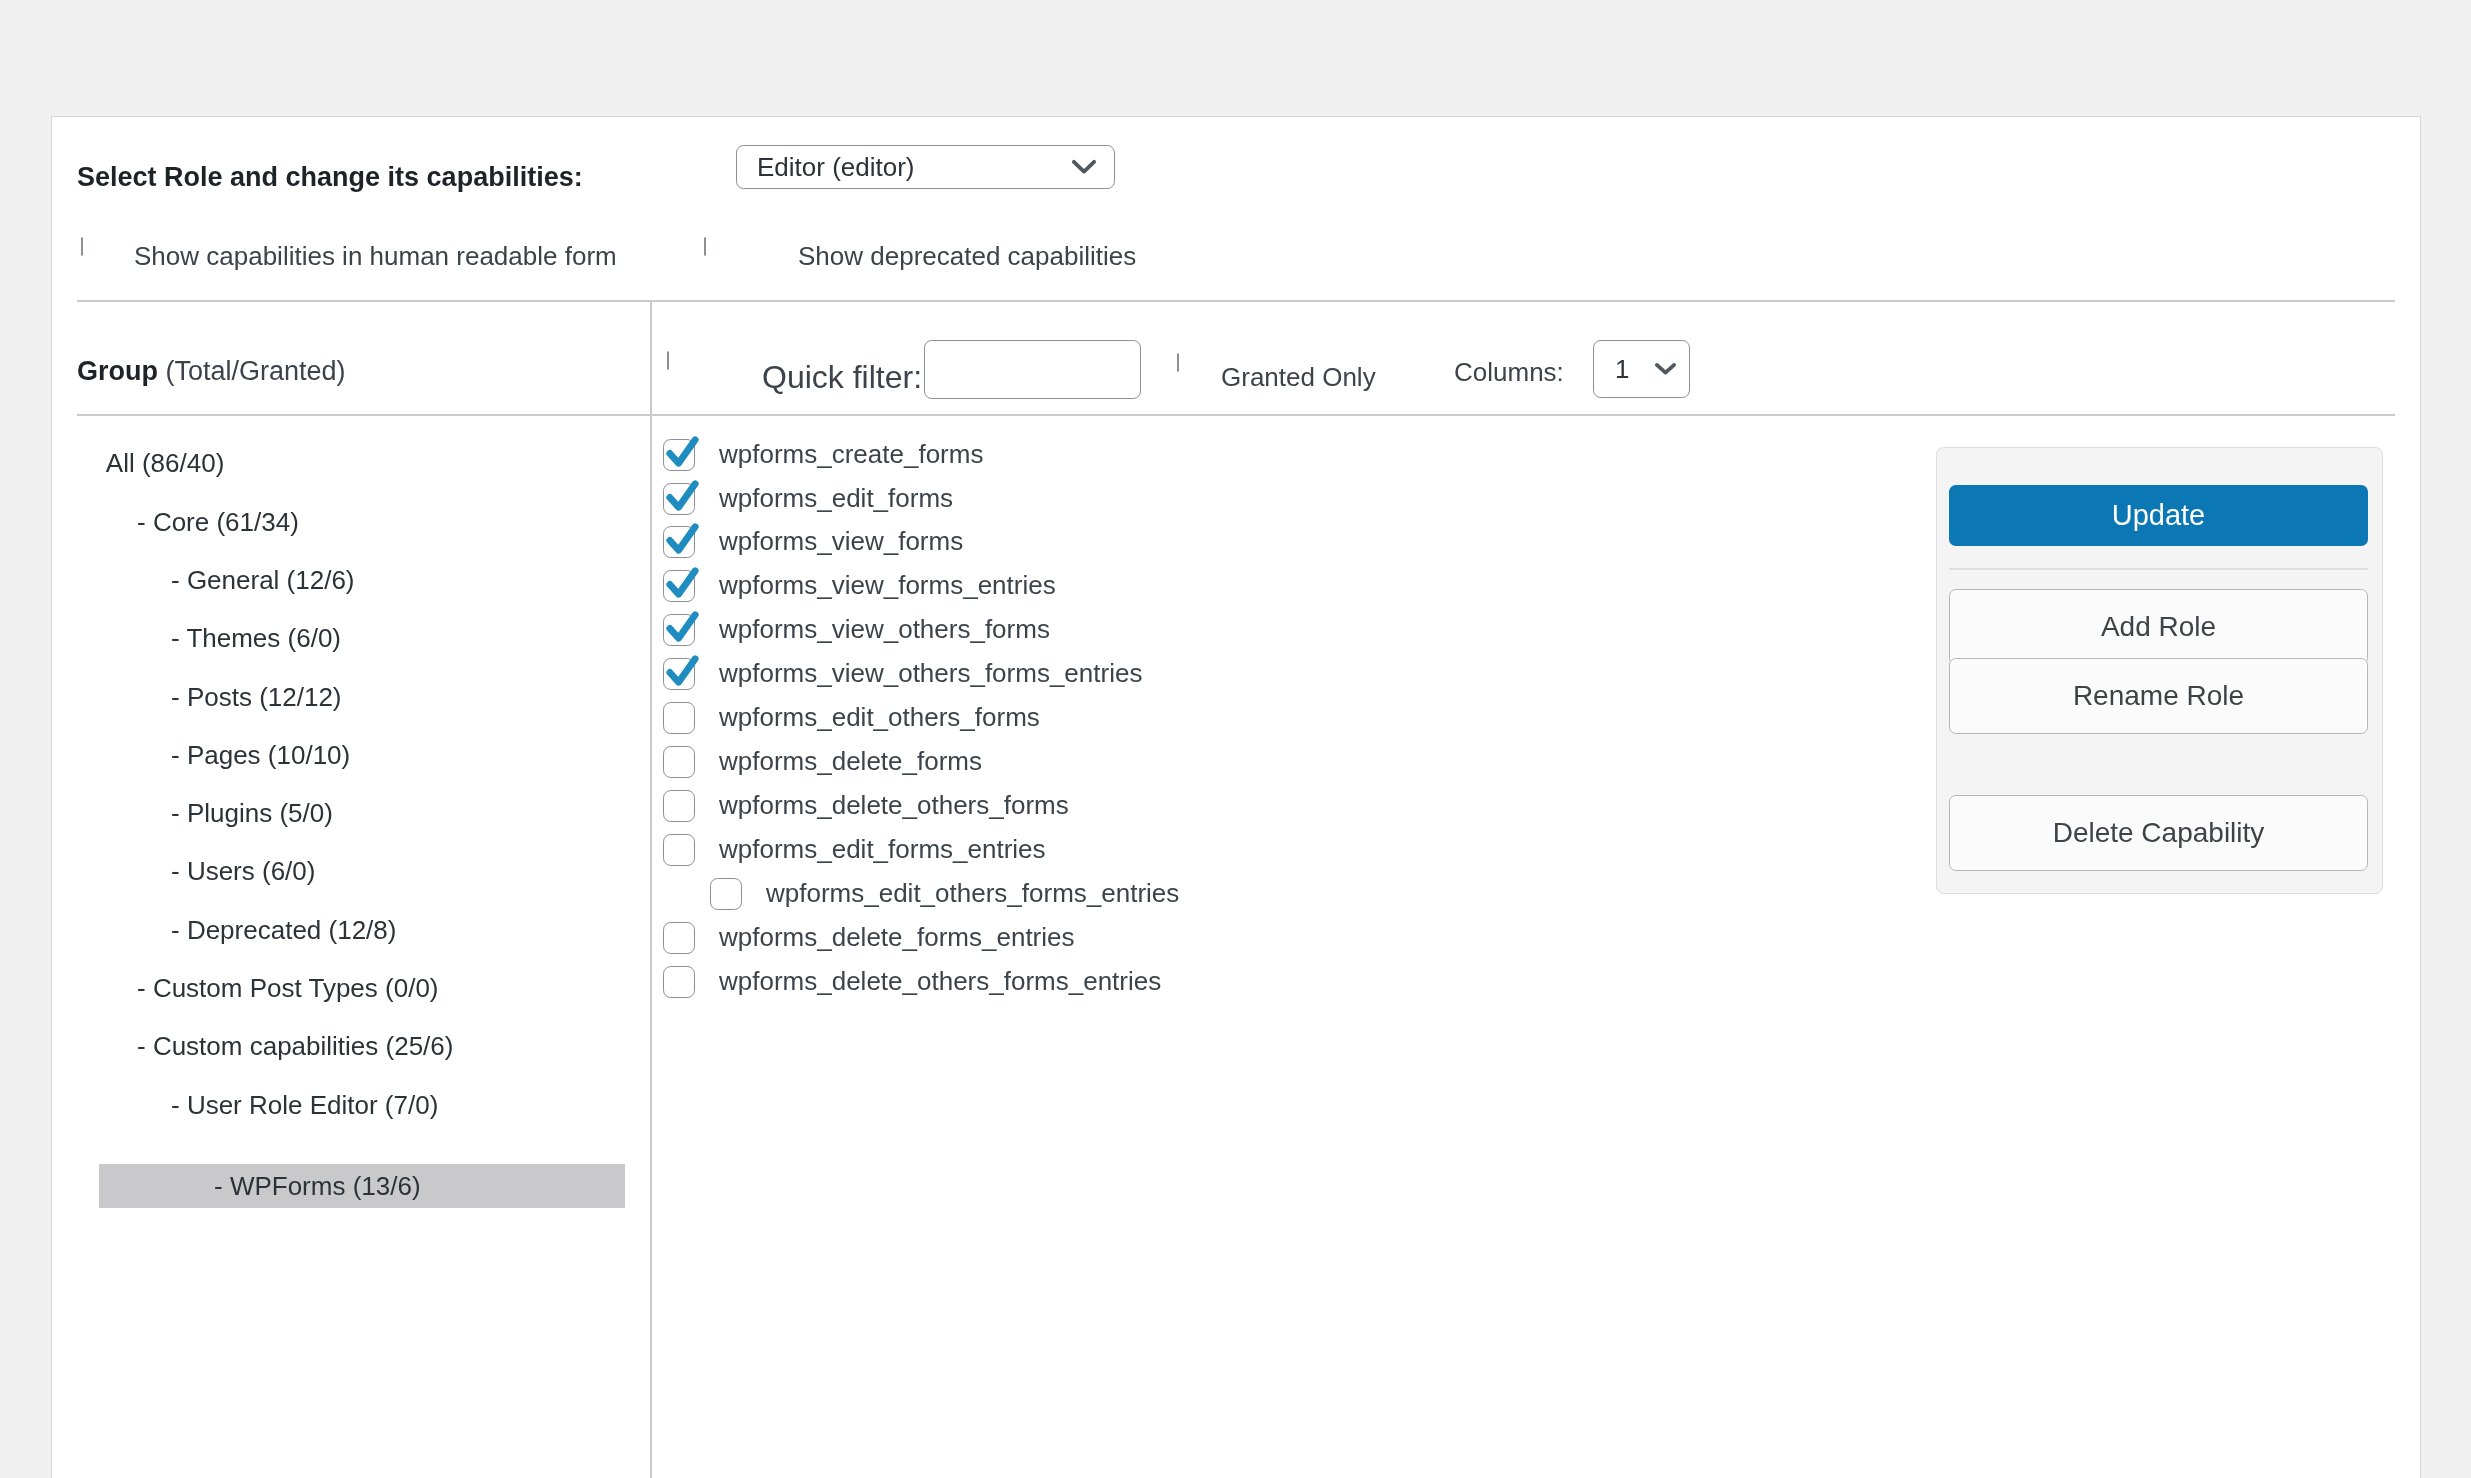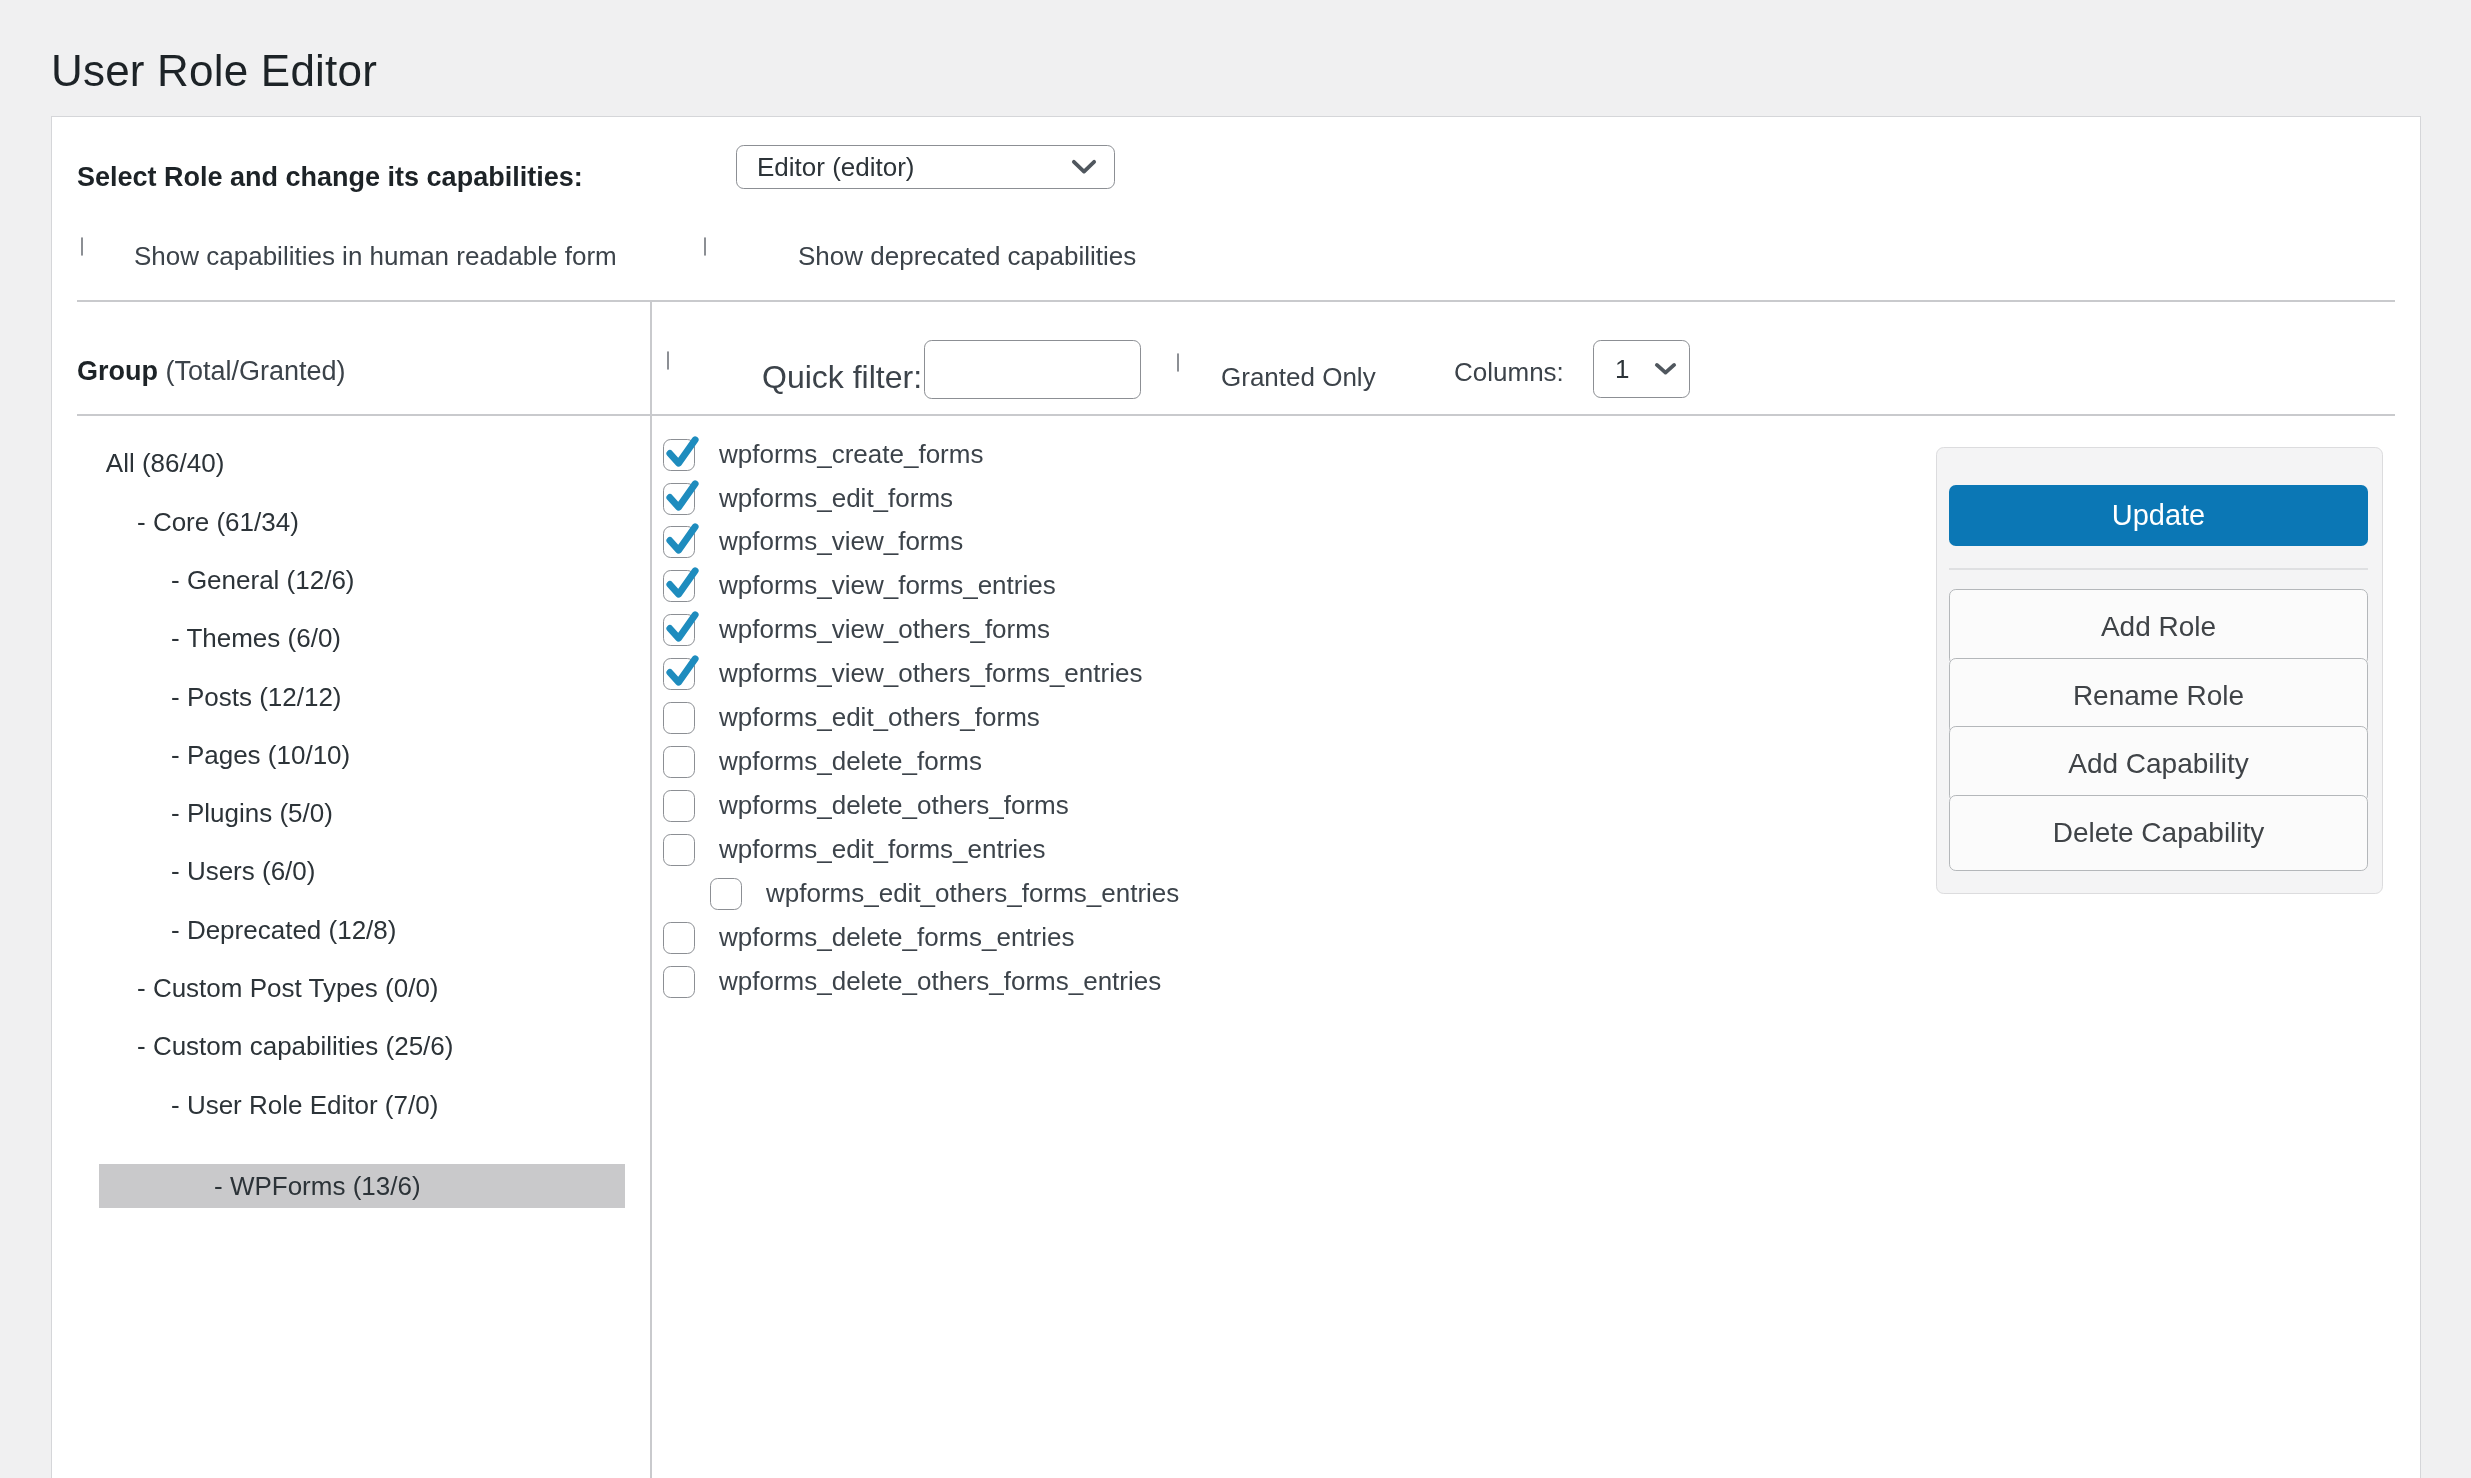--- a/index.html
+++ b/index.html
@@ -51,21 +51,20 @@
   .btn{position:absolute; left:1949px; width:419px; display:flex; align-items:center; justify-content:center; border-radius:6.8px; cursor:pointer;}
   .btn-primary{top:485px; height:61px; background:var(--primary); color:var(--primary-text); font-size:29px; border:none;}
   .card-divider{left:1949px; top:568px; width:419px; height:1.9px; background:#dfe0e2;}
   .btn-secondary{height:76px; background:var(--btn2-bg); border:1.9px solid var(--btn2-border); color:#3f4347; font-size:28px;}
 </style>
 </head>
 <body>
 
 <div class="page">
 
-  <h1 class="abs page-title">User Role Editor</h1>
 
   <div class="abs panel"></div>
 
   
   <div class="abs role-label">Select Role and change its capabilities:</div>
   <div class="abs select role-select">
     <span>Editor (editor)</span>
     <svg class="chev" width="26" height="16.4" viewBox="0 0 27 17">
         <polyline points="3,3 13.5,13 24,3" fill="none" stroke="#50575e" stroke-width="4" stroke-linecap="round" stroke-linejoin="round"></polyline>
       </svg>
@@ -194,17 +193,16 @@
         <span class="cap-label">wpforms_delete_others_forms_entries</span>
       </div>
     </div>
 
   
   <div class="abs card"></div>
   <button class="btn btn-primary" style="font-family:'Liberation Sans',sans-serif;">Update</button>
   <div class="abs card-divider"></div>
   <button class="btn btn-secondary" style="top:589px; font-family:'Liberation Sans',sans-serif;">Add Role</button>
   <button class="btn btn-secondary" style="top:658px; font-family:'Liberation Sans',sans-serif;">Rename Role</button>
-  <button class="btn btn-secondary" style="top:726px; font-family:'Liberation Sans',sans-serif;">Add Capability</button>
   <button class="btn btn-secondary" style="top:795px; font-family:'Liberation Sans',sans-serif;">Delete Capability</button>
 
 </div>
 
 
 </body></html>

